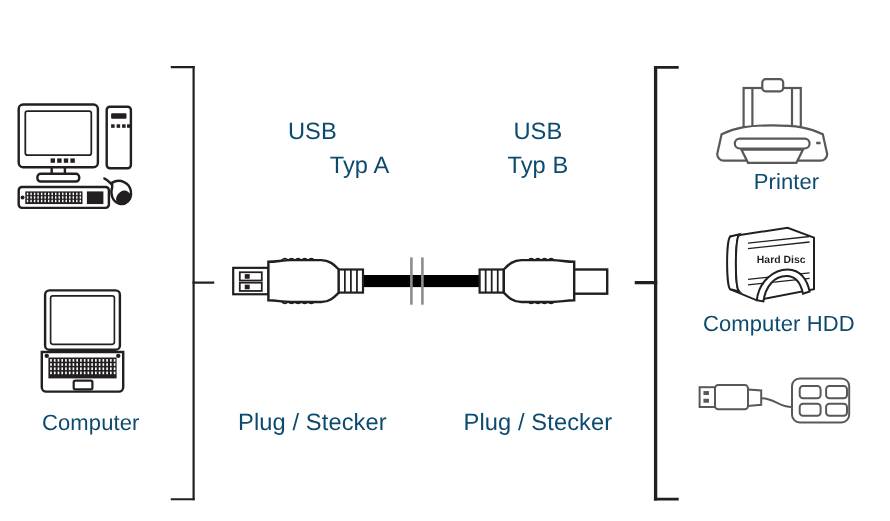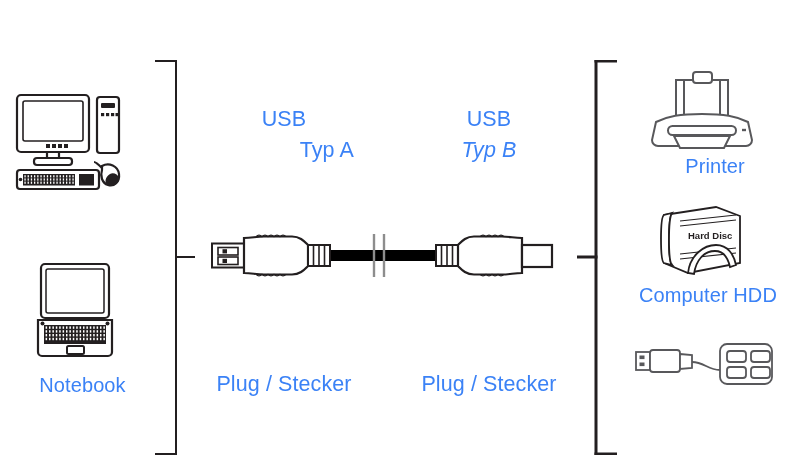--- a/index.html
+++ b/index.html
@@ -13,21 +13,21 @@
   }
   #diagram {
     position: relative;
     width: 809px;
     height: 474px;
     background: #ffffff;
     overflow: hidden;
   }
   .label {
     position: absolute;
-    color: #3b82f6;
+    color: #0c4a6e;
     font-family: "Liberation Sans", sans-serif;
     font-weight: 400;
     white-space: nowrap;
     text-align: center;
     line-height: 1.18;
   }
   .label-lg {
     font-size: 20px;
     letter-spacing: 0.1px;
   }
@@ -233,38 +233,38 @@
         <rect x="64" y="75.8" width="1.5" height="2.4"></rect>
           <rect x="67.4" y="75.8" width="1.5" height="2.4"></rect>
       </g>
 
       <circle cx="6.5" cy="61.5" r="2" fill="#231f20"></circle>
       <circle cx="71.5" cy="61.5" r="2" fill="#231f20"></circle>
 
       <rect x="31" y="84" width="17" height="8" rx="1.5" fill="none" stroke="#231f20" stroke-width="2"></rect>
     </svg>
   </div>
-  <div class="label label-lg" style="left:0px; top:374px; width:165px;">Notebook</div>
+  <div class="label label-lg" style="left:0px; top:374px; width:165px;">Computer</div>
 
   <div class="bracket" style="left:155px; top:60px;">
     <svg width="40" height="395" viewBox="0 0 40 395">
       <g fill="none" stroke="#231f20" stroke-width="2" stroke-linecap="square">
         <path d="M21 1 L21 394"></path>
         <path d="M1 1 L21 1"></path>
         <path d="M1 394 L21 394"></path>
         <path d="M21 197 L39 197"></path>
       </g>
     </svg>
   </div>
 
   <div class="label label-cable" style="left:214px; top:107px; width:140px;">USB</div>
   <div class="label label-cable" style="left:214px; top:138px; width:140px;text-align:right;">Typ A</div>
 
   <div class="label label-cable" style="left:419px; top:107px; width:140px;">USB</div>
-  <div class="label label-cable" style="left:419px; top:138px; width:140px;font-style:italic;">Typ B</div>
+  <div class="label label-cable" style="left:419px; top:138px; width:140px;">Typ B</div>
 
   <div class="icon-box" style="left:208px; top:228px;">
     <svg width="348" height="56" viewBox="0 0 348 56">
 
       <rect x="117" y="22" width="118" height="11" fill="#000000"></rect>
 
       <g>
 
         <rect x="4" y="15.5" width="32" height="24" fill="#ffffff" stroke="#231f20" stroke-width="2"></rect>
         <rect x="10" y="19.5" width="20" height="7.5" fill="#ffffff" stroke="#231f20" stroke-width="1.6"></rect>

